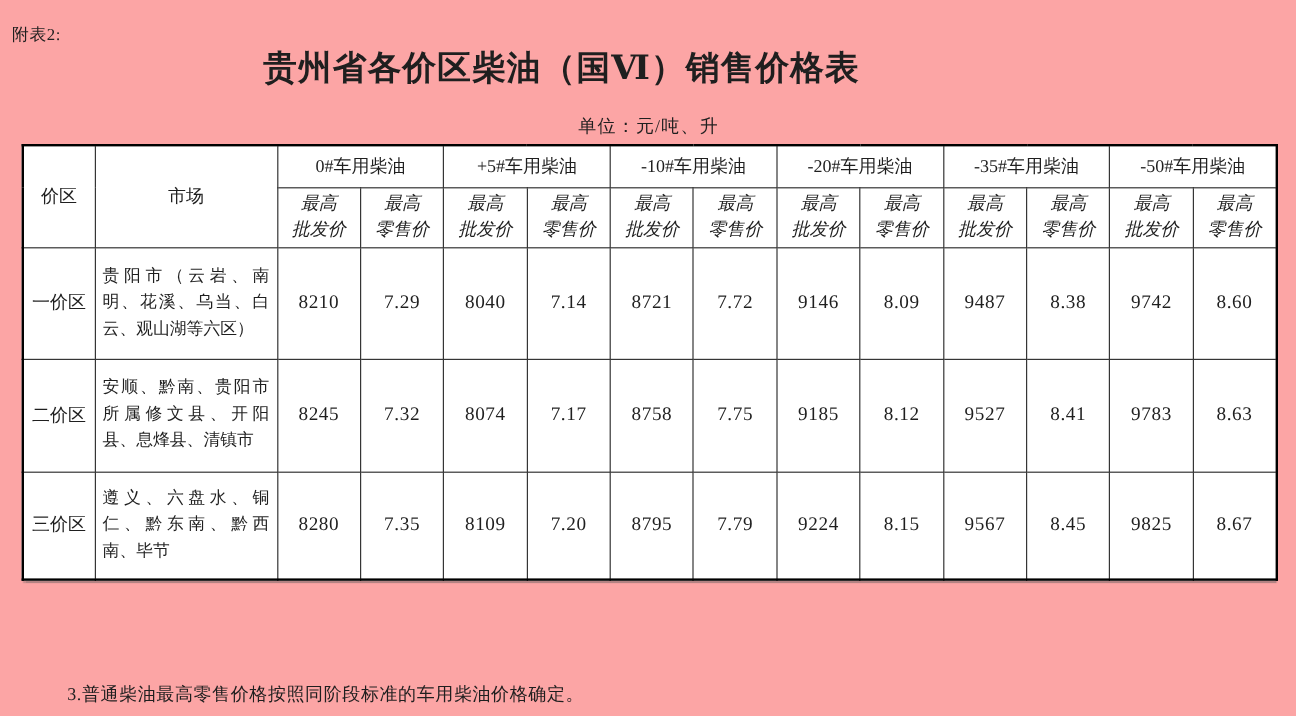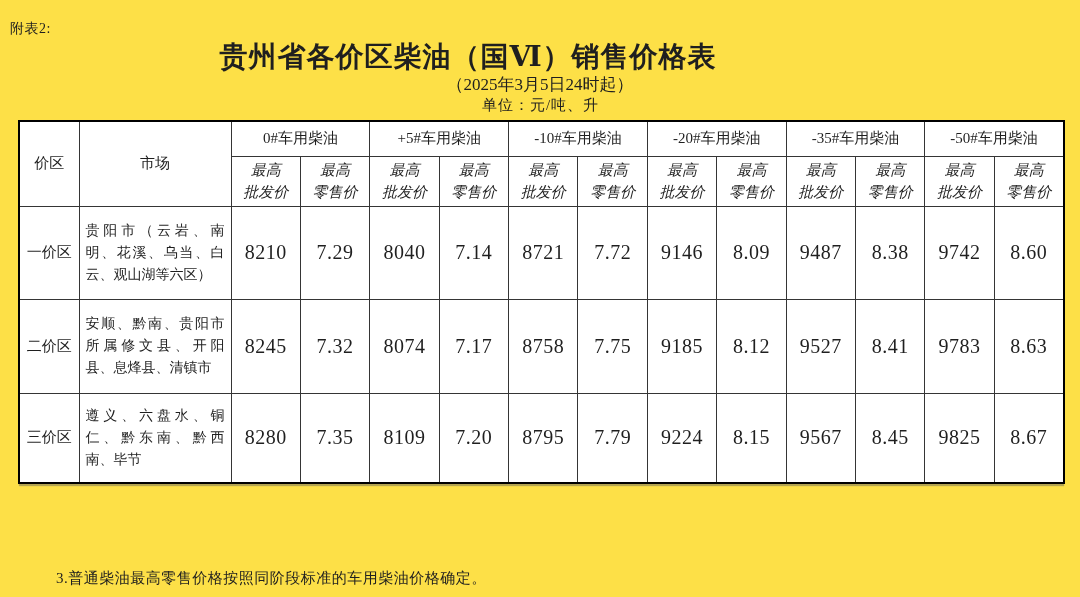--- a/index.html
+++ b/index.html
@@ -6,21 +6,21 @@
   html, body { background: #ffffff; }
   body {
     font-family: "Liberation Serif", "DejaVu Serif", serif;
     color: #1f1f1f;
     width: 1080px;
   }
   .page {
     position: relative;
     width: 1080px;
     height: 597px;
-    background: #fde047;
+    background: #fca5a5;
     overflow: hidden;
   }
   .appendix-label {
     position: absolute;
     left: 10px;
     top: 20px;
     font-size: 14px;
     letter-spacing: 0.5px;
   }
   .doc-title {
@@ -79,21 +79,21 @@
   tr.row-d2    { height: 94px; }
   tr.row-d3    { height: 77px; }
   th.subhead span { display: block; line-height: 22px; font-style: italic; }
   td.market-cell {
     text-align: justify;
     text-justify: inter-character;
     font-size: 14px;
     line-height: 22px;
     padding: 11px 6px;
   }
-  td.num-cell { font-size: 20px; letter-spacing: 0.5px; }
+  td.num-cell { font-size: 16px; letter-spacing: 0.5px; }
   .notes-line1 {
     position: absolute;
     left: 18px;
     top: 526px;
     font-size: 15px;
     letter-spacing: 0.5px;
   }
   .notes-line1 .note-item { margin-left: 4px; }
   .notes-line2 {
     position: absolute;
@@ -105,21 +105,20 @@
 </style>
 </head>
 <body>
 
 <div class="page">
 
   <div class="appendix-label">附表2:</div>
 
   <div class="doc-title">贵州省各价区柴油（国Ⅵ）销售价格表</div>
 
-  <div class="doc-subtitle">（2025年3月5日24时起）</div>
 
   <div class="unit-label">单位：元/吨、升</div>
 
   <table class="price-table">
     <colgroup>
       <col class="c-zone">
         <col class="c-market">
       <col class="c-price">
         <col class="c-price">
         <col class="c-price">

